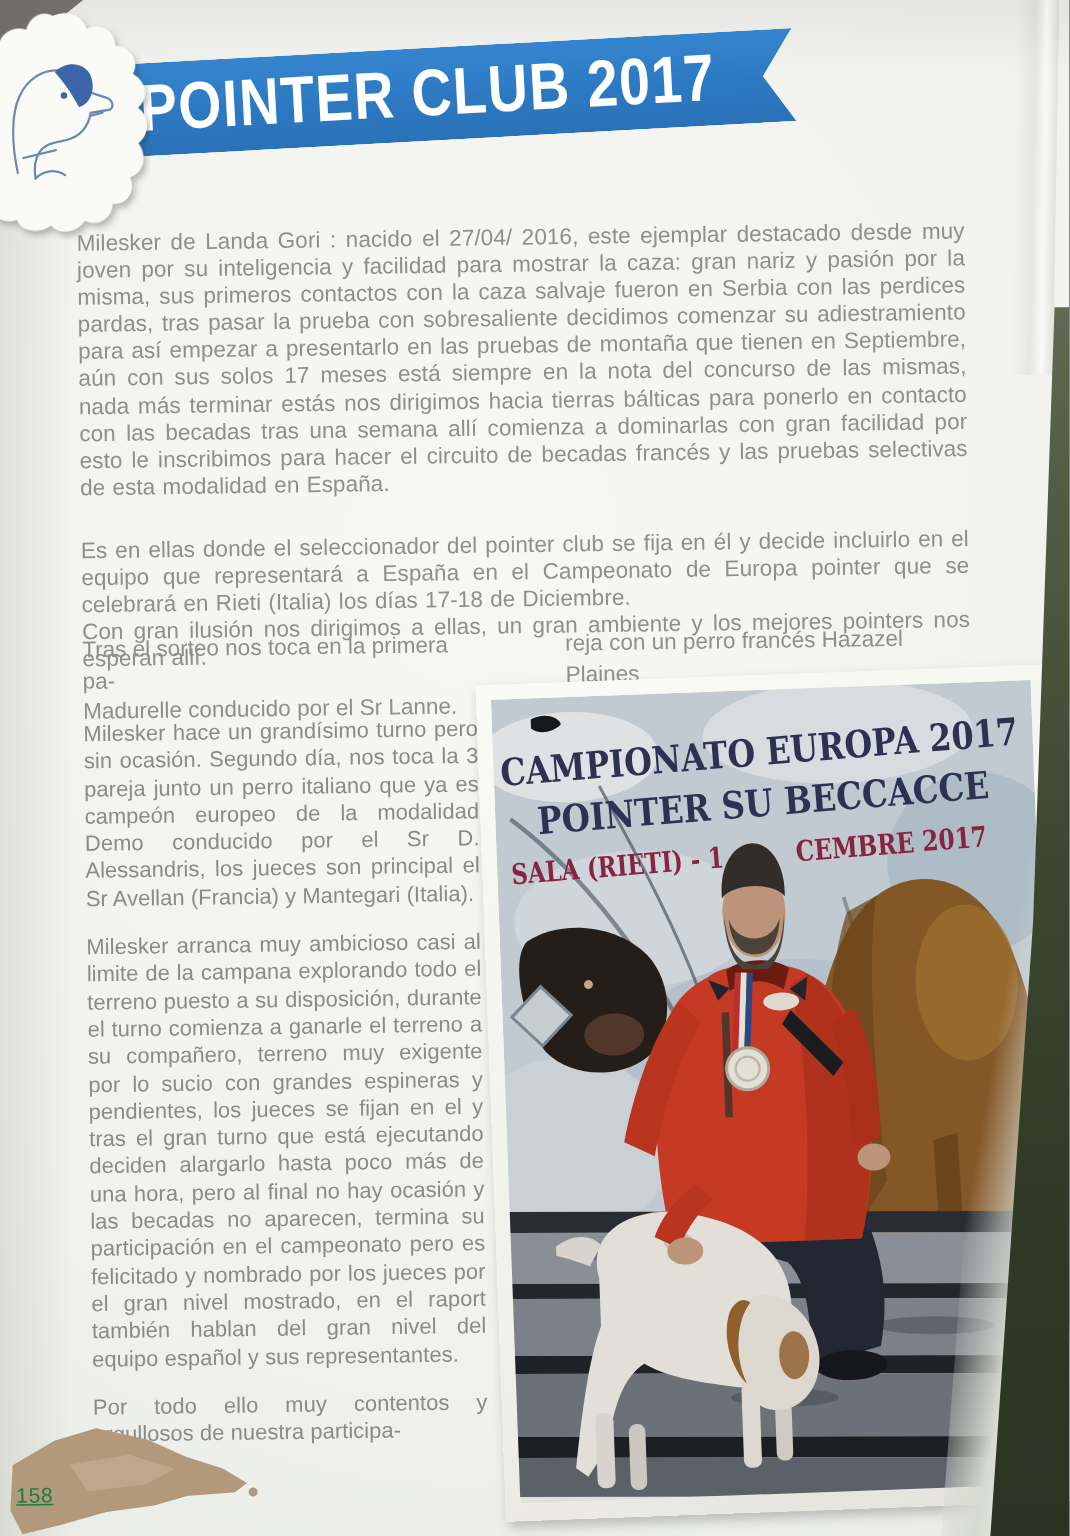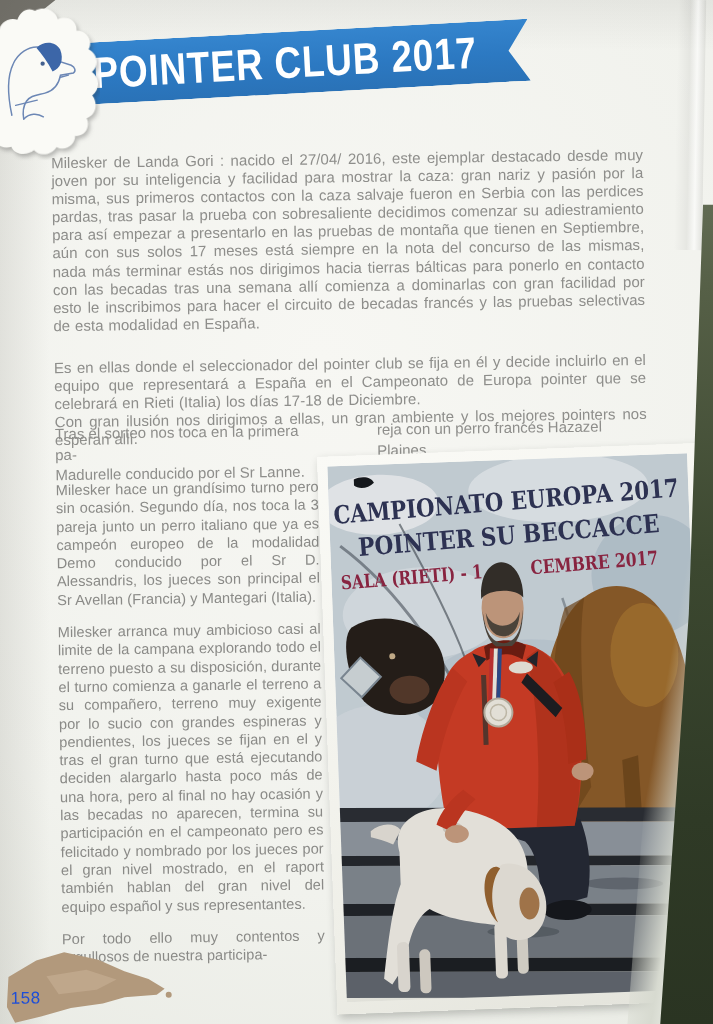--- a/index.html
+++ b/index.html
@@ -56,21 +56,21 @@
   .photo{
     position:absolute; left:324px; top:452px; width:380px; height:558px;
     background:linear-gradient(160deg,#fafaf6,#efefe8 70%,#e2e2da);
     transform:rotate(-1.3deg); box-shadow:2px 4px 8px rgba(30,35,30,.25);
     padding:10px; box-sizing:border-box;
   }
   .photo svg{display:block; width:360px; height:536px;}
   
   .map-blob{position:absolute; left:0; top:942px; width:172px; height:80px;}
   .page-number{
-    position:absolute; left:4px; top:984px; font-size:17px; color:#1d4ed8; letter-spacing:.5px;
+    position:absolute; left:4px; top:984px; font-size:14px; color:#15803d; letter-spacing:.5px;text-decoration:underline;
   }
   
   .fold-line{
     position:absolute; left:676px; top:0; width:28px; height:250px;
     background:linear-gradient(to right, rgba(0,0,0,0) 0%, rgba(0,0,0,.05) 45%, rgba(255,255,255,.55) 72%, rgba(0,0,0,.07) 100%);
     transform:rotate(1deg);
   }
   .page-edge{
     position:absolute; inset:0;
     background:linear-gradient(100deg, rgba(0,0,0,0) 88%, #d7dad0 93%, #eef0e9 96%, #c2c6ba 100%);

